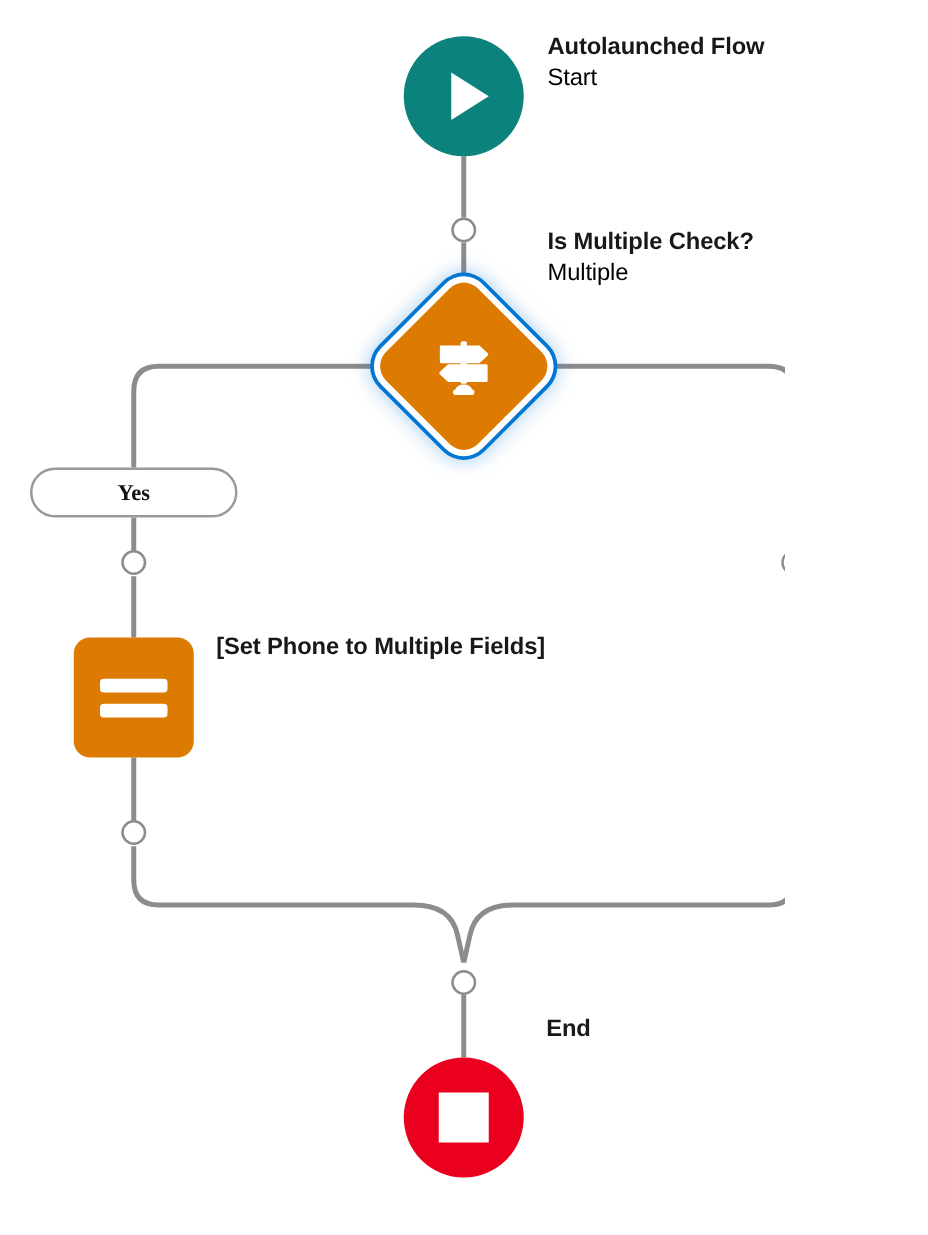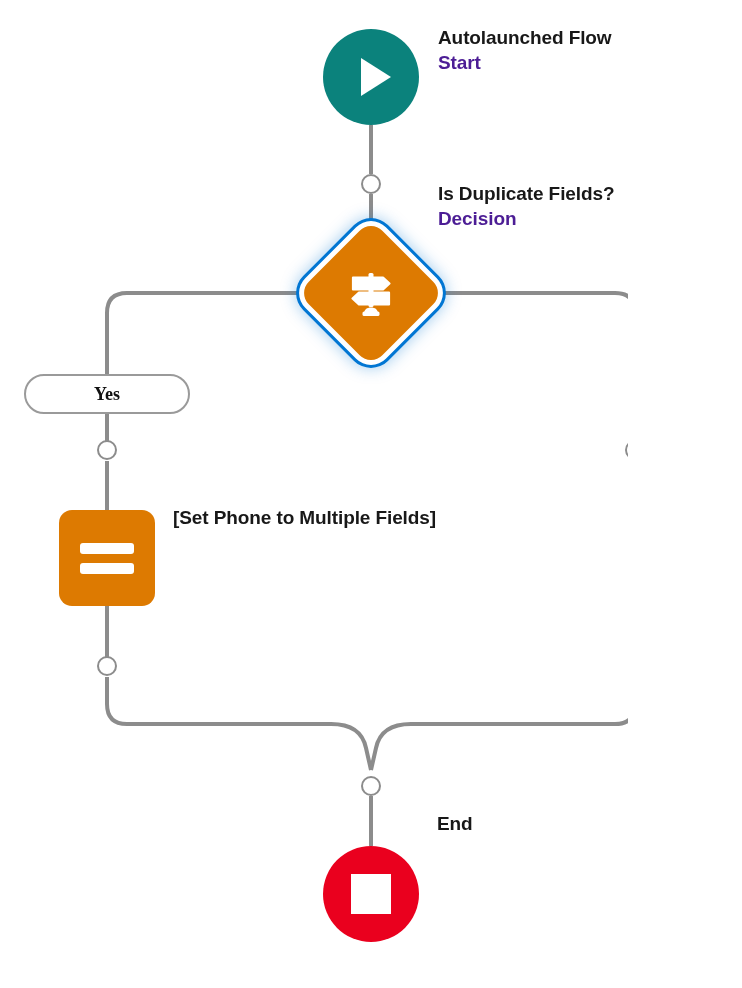--- a/index.html
+++ b/index.html
@@ -133,22 +133,22 @@
     line-height: 1.32;
   }
   .label-title {
     font-size: 19px;
     font-weight: bold;
     color: #181818;
     letter-spacing: -0.1px;
   }
   .label-sub {
     font-size: 19px;
-    font-weight: bold;
-    color: #4c1d95;
+    font-weight: normal;
+    color: #000000;
     letter-spacing: -0.1px;
   }
 
   
   .branch-pill {
     position: absolute;
     height: 40px;
     border: 2px solid #9a9a9a;
     border-radius: 22px;
     background: #ffffff;
@@ -216,22 +216,22 @@
 
           <path d="M47,28.5 L17,28.5 L10.5,34.5 L17,40.5 L47,40.5 Z" fill="#ffffff" stroke="#ffffff" stroke-width="2.2" stroke-linejoin="round"></path>
 
           <path d="M22,50 C22,45.5 25,43.5 29,43.5 C33,43.5 36,45.5 36,50 Z" fill="#ffffff"></path>
           <rect x="20.5" y="47.5" width="17" height="4.5" rx="1.6" fill="#ffffff"></rect>
         </svg>
       </div>
     </div>
   </div>
   <div class="node-label" style="left:438px; top:181px;">
-    <div class="label-title">Is Duplicate Fields?</div>
-    <div class="label-sub">Decision</div>
+    <div class="label-title">Is Multiple Check?</div>
+    <div class="label-sub">Multiple</div>
   </div>
 
   <div class="branch-pill" style="left:24px; top:374px; width:166px;font-family:Liberation Serif, serif;">
     <span>Yes</span>
   </div>
 
   <div class="node" style="left:59px; top:510px;">
     <div class="assign-square">
       <div class="assign-bar"></div>
       <div class="assign-bar"></div>

